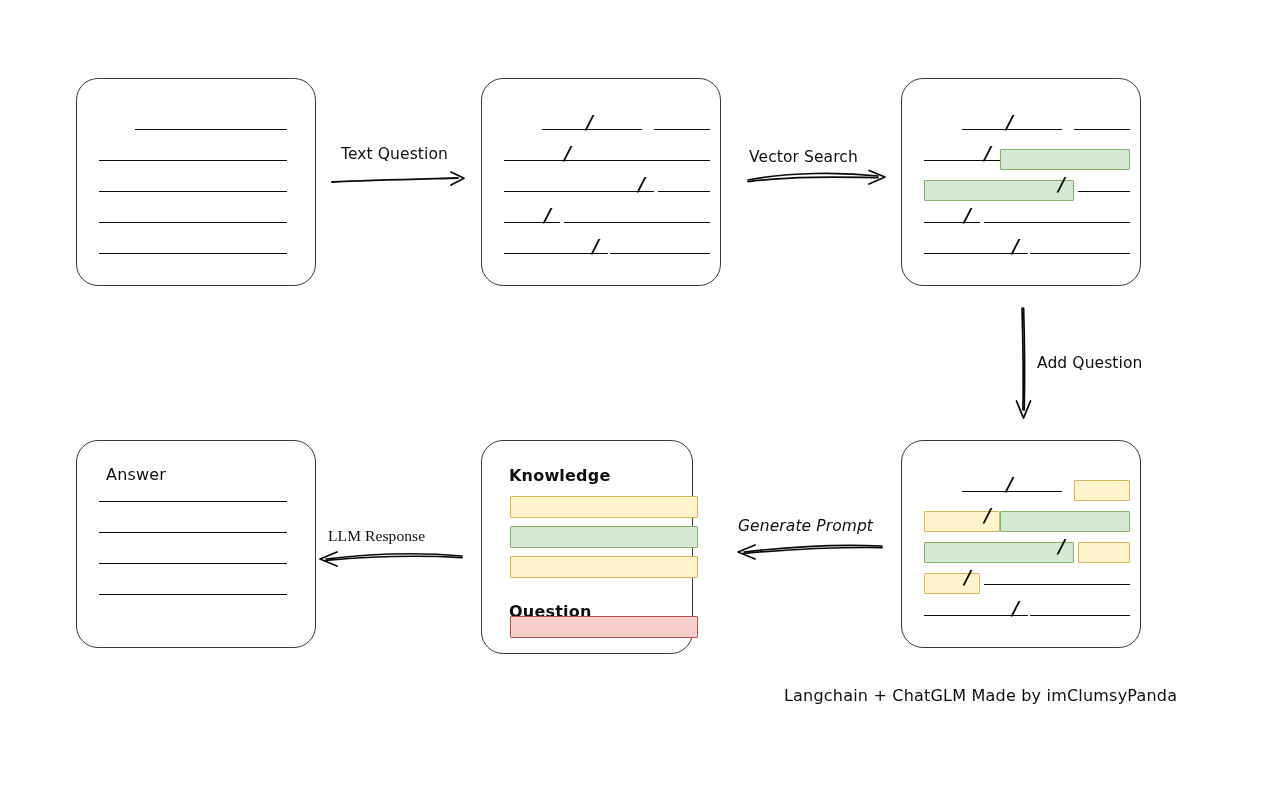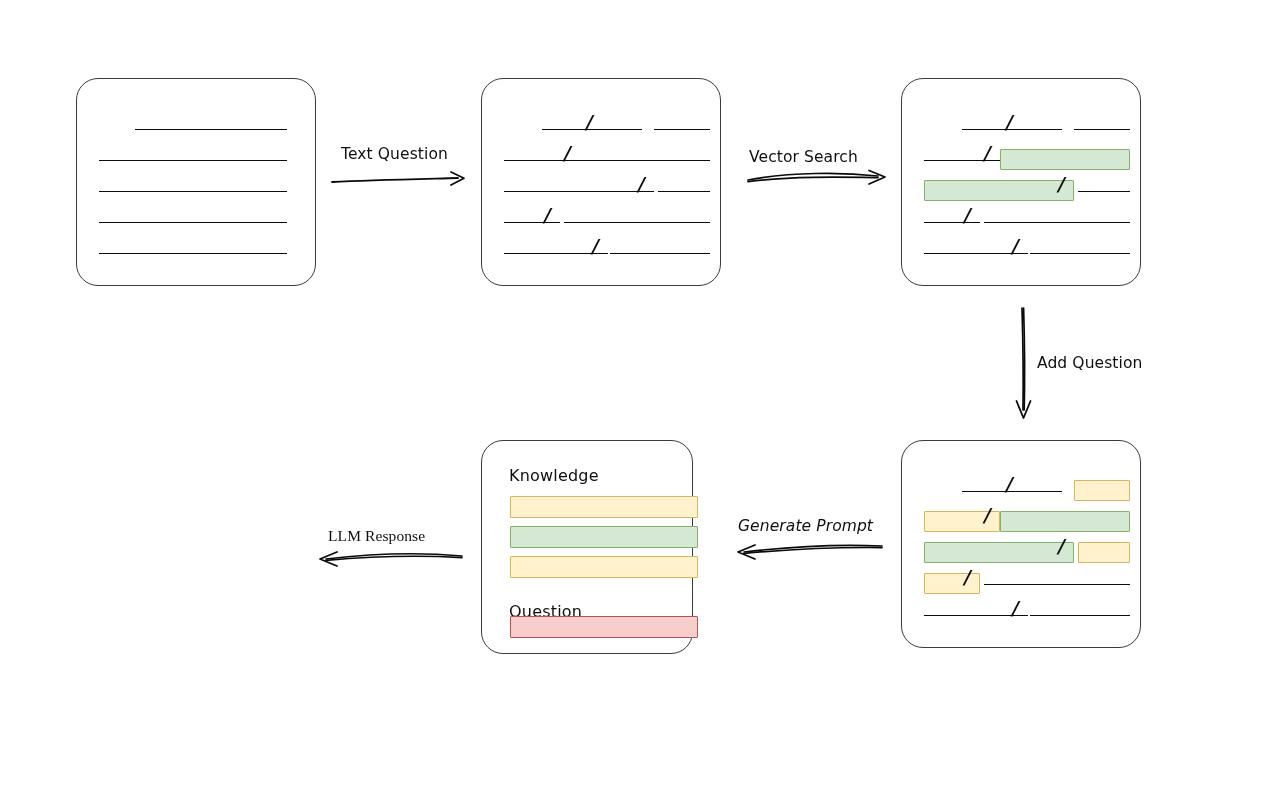--- a/index.html
+++ b/index.html
@@ -143,29 +143,38 @@
       </div>
   </div>
 
   <svg class="arrow-svg" style="left:1010px; top:306px; width:28px; height:116px;" viewBox="0 0 28 116">
     <path d="M12,2 C13,35 13.5,70 13,104" fill="none" stroke="#0b0b0b" stroke-width="1.7" stroke-linecap="round"></path>
     <path d="M13.6,2 C14.6,35 15,70 14.2,104" fill="none" stroke="#0b0b0b" stroke-width="1.7" stroke-linecap="round"></path>
     <path d="M6.5,95 L13.5,112 L20.5,95" fill="none" stroke="#0b0b0b" stroke-width="1.8" stroke-linejoin="round" stroke-linecap="round"></path>
   </svg>
   <div class="edge-label" style="left:1037px; top:354px;">Add Question</div>
 
+  <div class="doc-box" style="left:76px; top:440px; width:240px; height:208px;">
+    <div class="box-label" style="left:29px; top:24px;">Answer</div>
+    <div class="node-lines">
+        <div class="rule" style="left: 22px; top: 60px; width: 188px;"></div>
+        <div class="rule" style="left: 22px; top: 91px; width: 188px;"></div>
+        <div class="rule" style="left: 22px; top: 122px; width: 188px;"></div>
+        <div class="rule" style="left: 22px; top: 153px; width: 188px;"></div>
+      </div>
+  </div>
 
   <div class="edge-label" style="left:328px; top:527px;font-family:Liberation Serif, serif;">LLM Response</div>
   <svg class="arrow-svg" style="left:318px; top:548px; width:146px; height:22px;" viewBox="0 0 146 22">
     <path d="M144,8 C100,4 50,6 8,11" fill="none" stroke="#0b0b0b" stroke-width="1.7" stroke-linecap="round"></path>
     <path d="M144,9.6 C100,7 50,8.6 8,12.4" fill="none" stroke="#0b0b0b" stroke-width="1.7" stroke-linecap="round"></path>
     <path d="M19,4 L2,11 L19,18" fill="none" stroke="#0b0b0b" stroke-width="1.8" stroke-linejoin="round" stroke-linecap="round"></path>
   </svg>
 
-  <div class="doc-box" style="left:481px; top:440px; width:212px; height:214px;">
+  <div class="doc-box" style="left:481px; top:440px; width:212px; height:214px;font-weight:bold;">
     <div class="box-label" style="left:27px; top:25px;">Knowledge</div>
     <div class="prompt-knowledge-bars">
         <div class="chip" style="left: 28px; top: 55px; width: 188px; height: 22px; background: rgb(255, 242, 204); border-color: rgb(214, 182, 86);"></div>
         <div class="chip" style="left: 28px; top: 85px; width: 188px; height: 22px; background: rgb(213, 232, 212); border-color: rgb(130, 179, 102);"></div>
         <div class="chip" style="left: 28px; top: 115px; width: 188px; height: 22px; background: rgb(255, 242, 204); border-color: rgb(214, 182, 86);"></div>
       </div>
     <div class="box-label" style="left:27px; top:145px;margin-top:16px;">Question</div>
     <div class="prompt-question-bars">
         <div class="chip" style="left: 28px; top: 175px; width: 188px; height: 22px; background: rgb(248, 206, 204); border-color: rgb(184, 84, 80);"></div>
       </div>
@@ -191,14 +200,15 @@
         <div class="chip" style="left: 176px; top: 101px; width: 52px; height: 21px; background: rgb(255, 242, 204); border-color: rgb(214, 182, 86);"></div>
         <div class="chip" style="left: 22px; top: 132px; width: 56px; height: 21px; background: rgb(255, 242, 204); border-color: rgb(214, 182, 86);"></div>
         <div class="slash" style="left: 62px; top: 127px;">/</div>
         <div class="rule" style="left: 82px; top: 143px; width: 146px;"></div>
         <div class="rule" style="left: 22px; top: 174px; width: 104px;"></div>
         <div class="slash" style="left: 110px; top: 158px;">/</div>
         <div class="rule" style="left: 128px; top: 174px; width: 100px;"></div>
       </div>
   </div>
 
+  <div class="footer-note" style="left:784px; top:686px;">Langchain + ChatGLM Made by imClumsyPanda</div>
 
 </div>
 
 </body></html>

